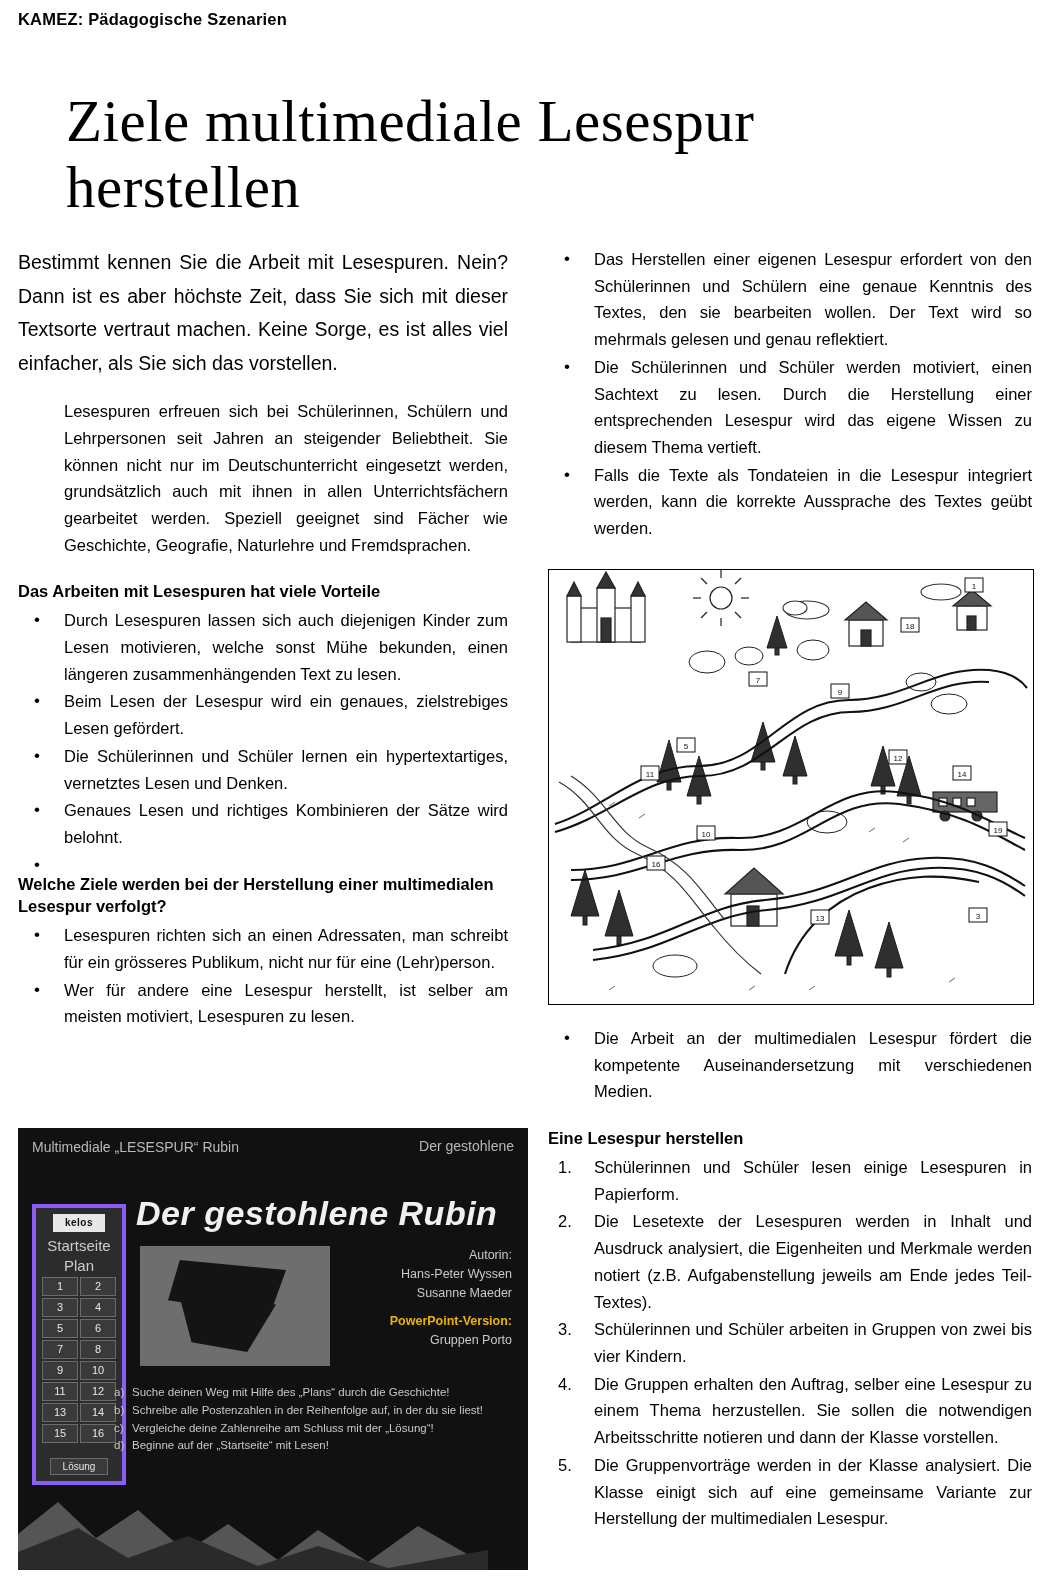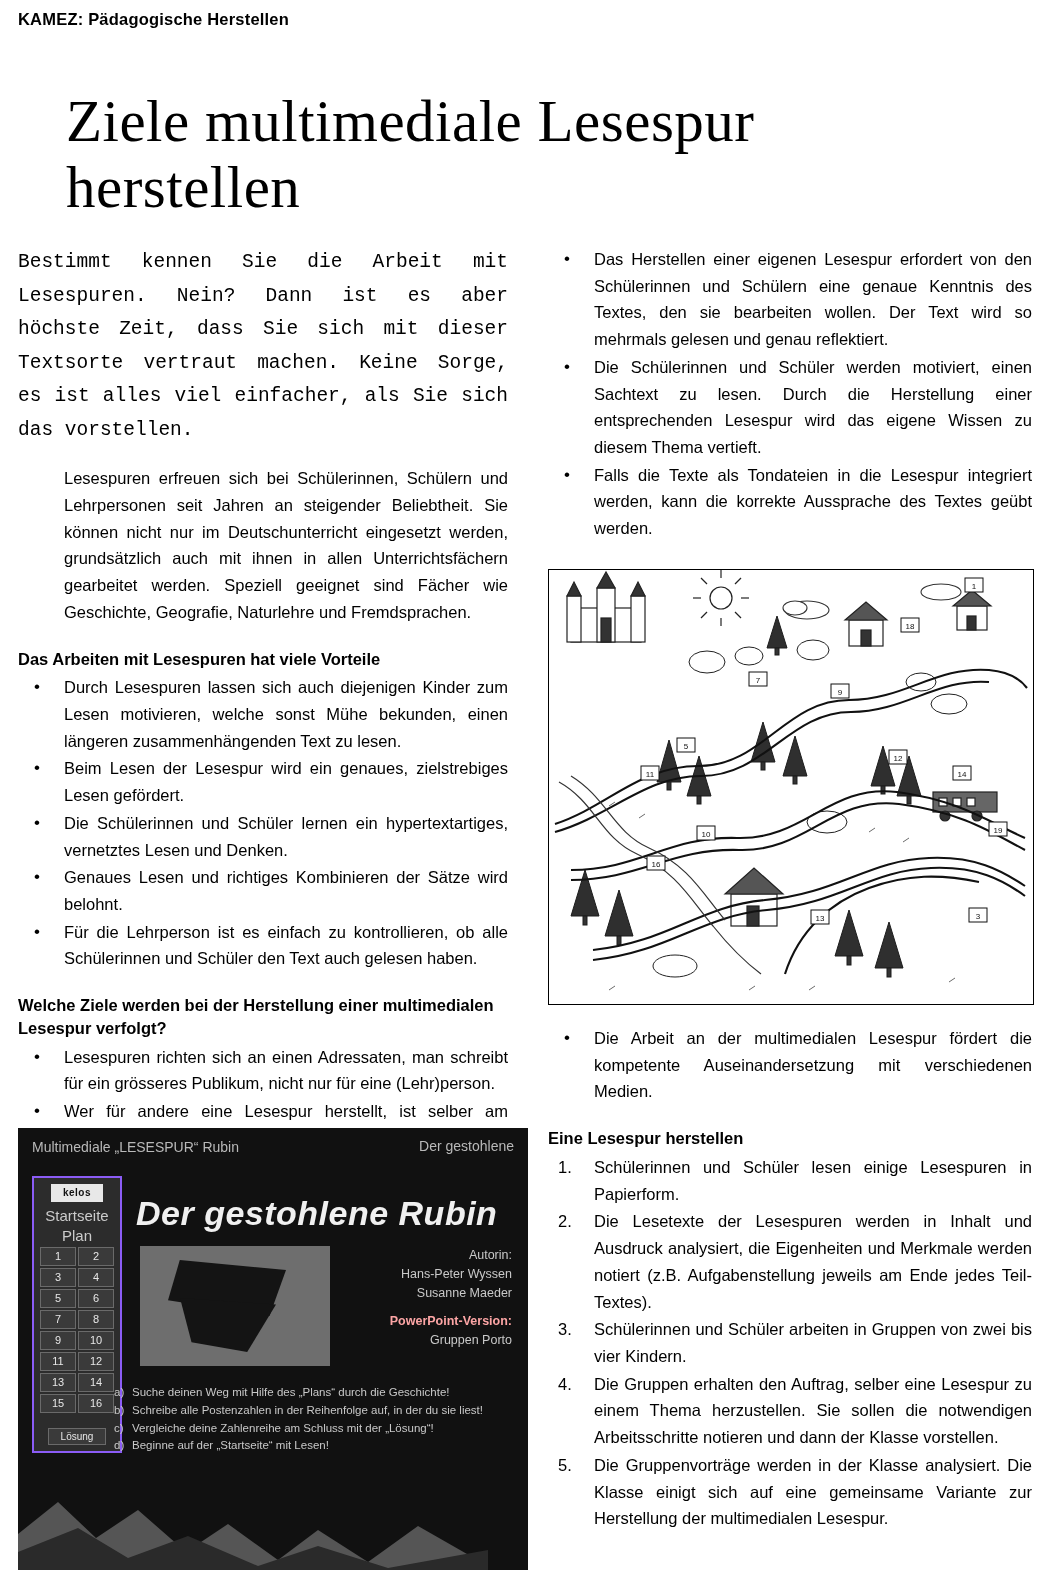--- a/index.html
+++ b/index.html
@@ -52,21 +52,21 @@
     left: 18px;
     width: 490px;
   }
   .col-right {
     position: absolute;
     top: 246px;
     left: 548px;
     width: 484px;
   }
   .lead {
-    font-family: Liberation Mono, monospace;
+    font-family: Liberation Sans, sans-serif;
     font-size: 19.5px;
     line-height: 1.72;
     margin: 0 0 14px 0;
     text-align: justify;
   }
   .indent-para {
     margin: 18px 0 0 46px;
     font-size: 16.5px;
     line-height: 1.62;
     text-align: justify;
@@ -157,25 +157,25 @@
     top: 66px;
     left: 118px;
     font-size: 34px;
     font-weight: bold;
     font-style: italic;
     color: #f0f0f0;
     letter-spacing: 0.5px;
   }
   .shot-leftbar {
     position: absolute;
-    top: 48px;
+    top: 76px;
     left: 14px;
     width: 86px;
     background: #2c2c2c;
-    border: 2px solid #8b5cf6;
+    border: 4px solid #8b5cf6;
     padding: 4px 0 6px 0;
     text-align: center;
   }
   .shot-logo {
     width: 52px; height: 18px; margin: 2px auto 5px auto;
     background: #e8e8e8; color: #111; font-size: 10px;
     line-height: 18px; font-weight: bold; letter-spacing: 0.5px;
   }
   .shot-sub { font-size: 15px; color: #cccccc; margin-bottom: 3px; }
   .grid2 { display: grid; grid-template-columns: 1fr 1fr; gap: 2px; padding: 0 6px; }
@@ -193,53 +193,53 @@
     left: 122px; top: 118px; width: 190px; height: 120px;
     background: #6e6e6e;
   }
   .shot-gem .facet {
     position: absolute; background: #141414;
   }
   .shot-credits {
     position: absolute; right: 16px; top: 118px; width: 150px;
     text-align: right; font-size: 12.5px; line-height: 1.5; color: #c9c9c9;
   }
-  .shot-credits b { color: #fca5a5; }
+  .shot-credits b { color: #eab308; }
   .shot-tasks {
     position: absolute; left: 96px; top: 256px; right: 14px;
     font-size: 11.5px; line-height: 1.55; color: #c8c8c8;
   }
   .shot-tasks .row { display: flex; }
   .shot-tasks .lab { width: 18px; flex: 0 0 18px; }
   .shot-mountains { position: absolute; left: 0; bottom: 0; width: 470px; height: 90px; }
 </style>
 </head>
 <body>
 
 <div class="page">
 
   <div class="header-line">
-    <span class="kamez">KAMEZ:</span><span class="rest"> Pädagogische Herstellen</span>
+    <span class="kamez">KAMEZ:</span><span class="rest"> Pädagogische Szenarien</span>
   </div>
 
   <h1 class="title">Ziele multimediale Lesespur herstellen</h1>
 
   <div class="col-left">
 
     <p class="lead">Bestimmt kennen Sie die Arbeit mit Lesespuren. Nein? Dann ist es aber höchste Zeit, dass Sie sich mit dieser Textsorte vertraut machen. Keine Sorge, es ist alles viel einfacher, als Sie sich das vorstellen.</p>
 
     <p class="indent-para">Lesespuren erfreuen sich bei Schülerinnen, Schülern und Lehrpersonen seit Jahren an steigender Beliebtheit. Sie können nicht nur im Deutschunterricht eingesetzt werden, grundsätzlich auch mit ihnen in allen Unterrichtsfächern gearbeitet werden. Speziell geeignet sind Fächer wie Geschichte, Geografie, Naturlehre und Fremdsprachen.</p>
 
     <h2 class="sub">Das Arbeiten mit Lesespuren hat viele Vorteile</h2>
     <ul class="bullets">
       <li><span class="b">•</span><span>Durch Lesespuren lassen sich auch diejenigen Kinder zum Lesen motivieren, welche sonst Mühe bekunden, einen längeren zusammenhängenden Text zu lesen.</span></li>
       <li><span class="b">•</span><span>Beim Lesen der Lesespur wird ein genaues, zielstrebiges Lesen gefördert.</span></li>
       <li><span class="b">•</span><span>Die Schülerinnen und Schüler lernen ein hypertextartiges, vernetztes Lesen und Denken.</span></li>
       <li><span class="b">•</span><span>Genaues Lesen und richtiges Kombinieren der Sätze wird belohnt.</span></li>
-      <li><span class="b">•</span><span>Für die Lehrperson ist es einfach zu kontrollieren, ob  alle Schülerinnen und Schüler den Text auch gelesen haben.</span></li>
+      <li><span class="b">•</span></li>
     </ul>
 
     <h2 class="sub">Welche Ziele werden bei der Herstellung einer multimedialen Lesespur verfolgt?</h2>
     <ul class="bullets">
       <li><span class="b">•</span><span>Lesespuren richten sich an einen Adressaten, man schreibt für ein grösseres Publikum, nicht nur für eine (Lehr)person.</span></li>
       <li><span class="b">•</span><span>Wer für andere eine Lesespur herstellt, ist selber am meisten motiviert, Lesespuren zu lesen.</span></li>
     </ul>
   </div>
 
   <div class="col-right">

